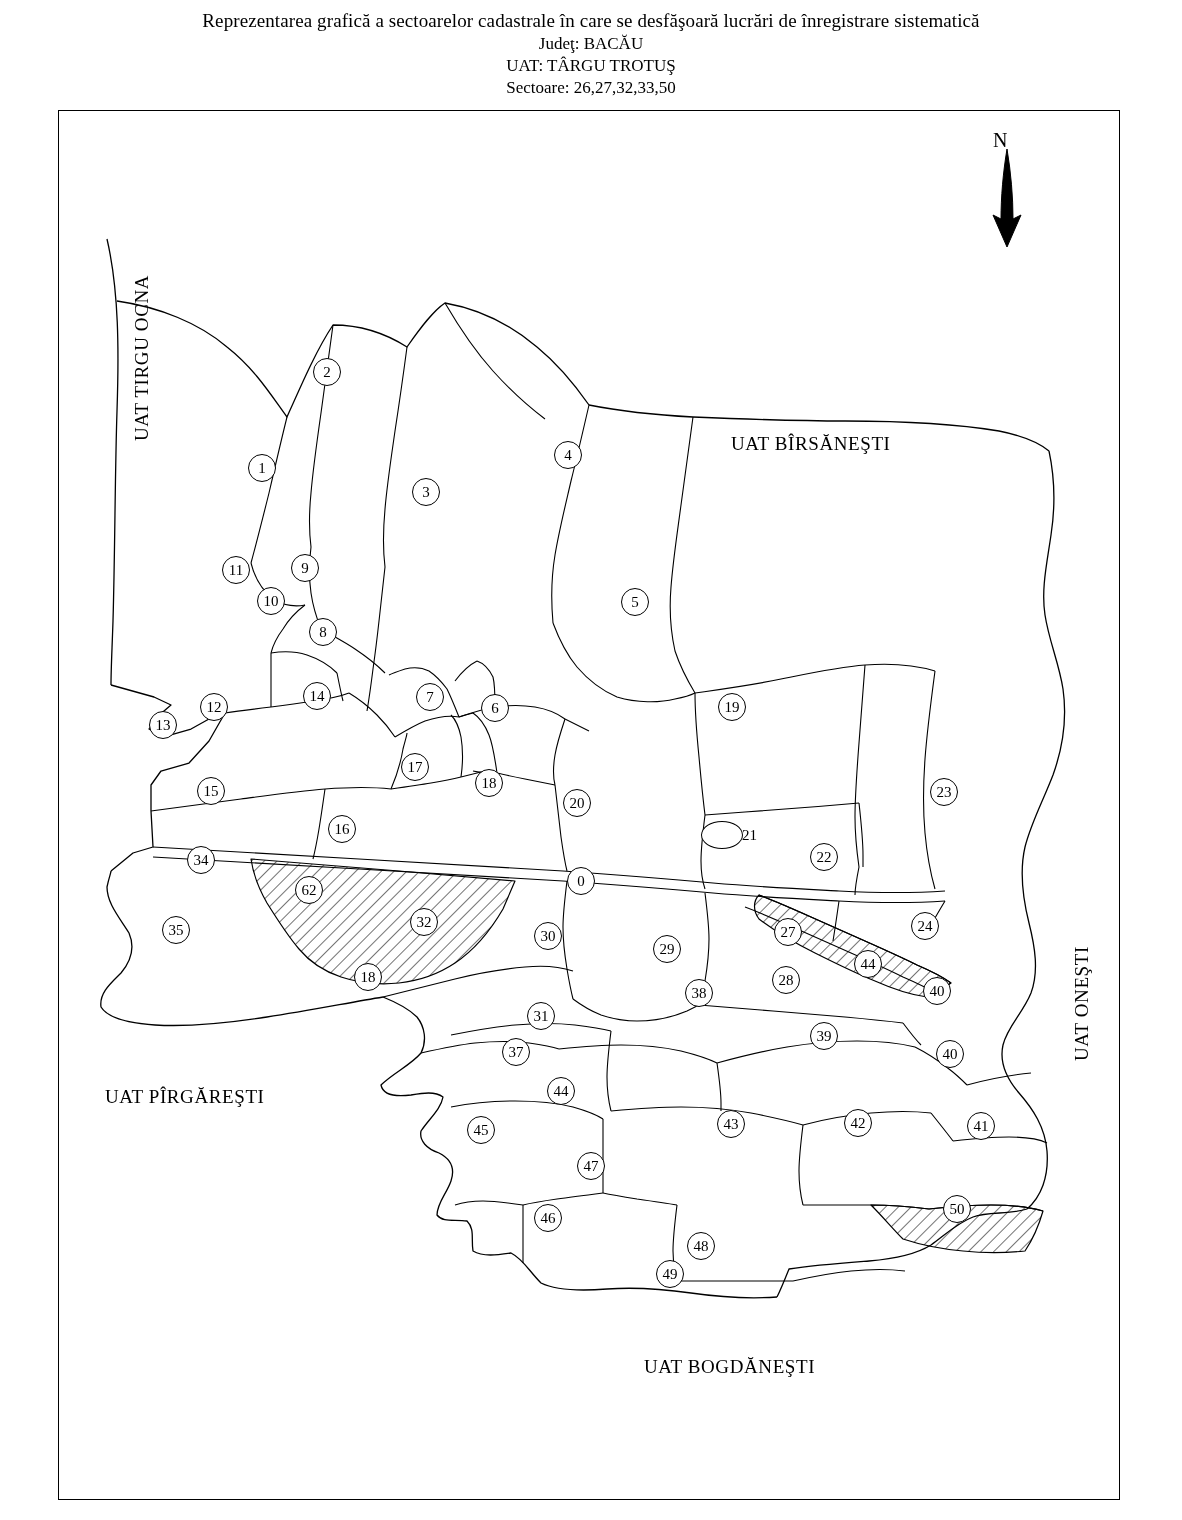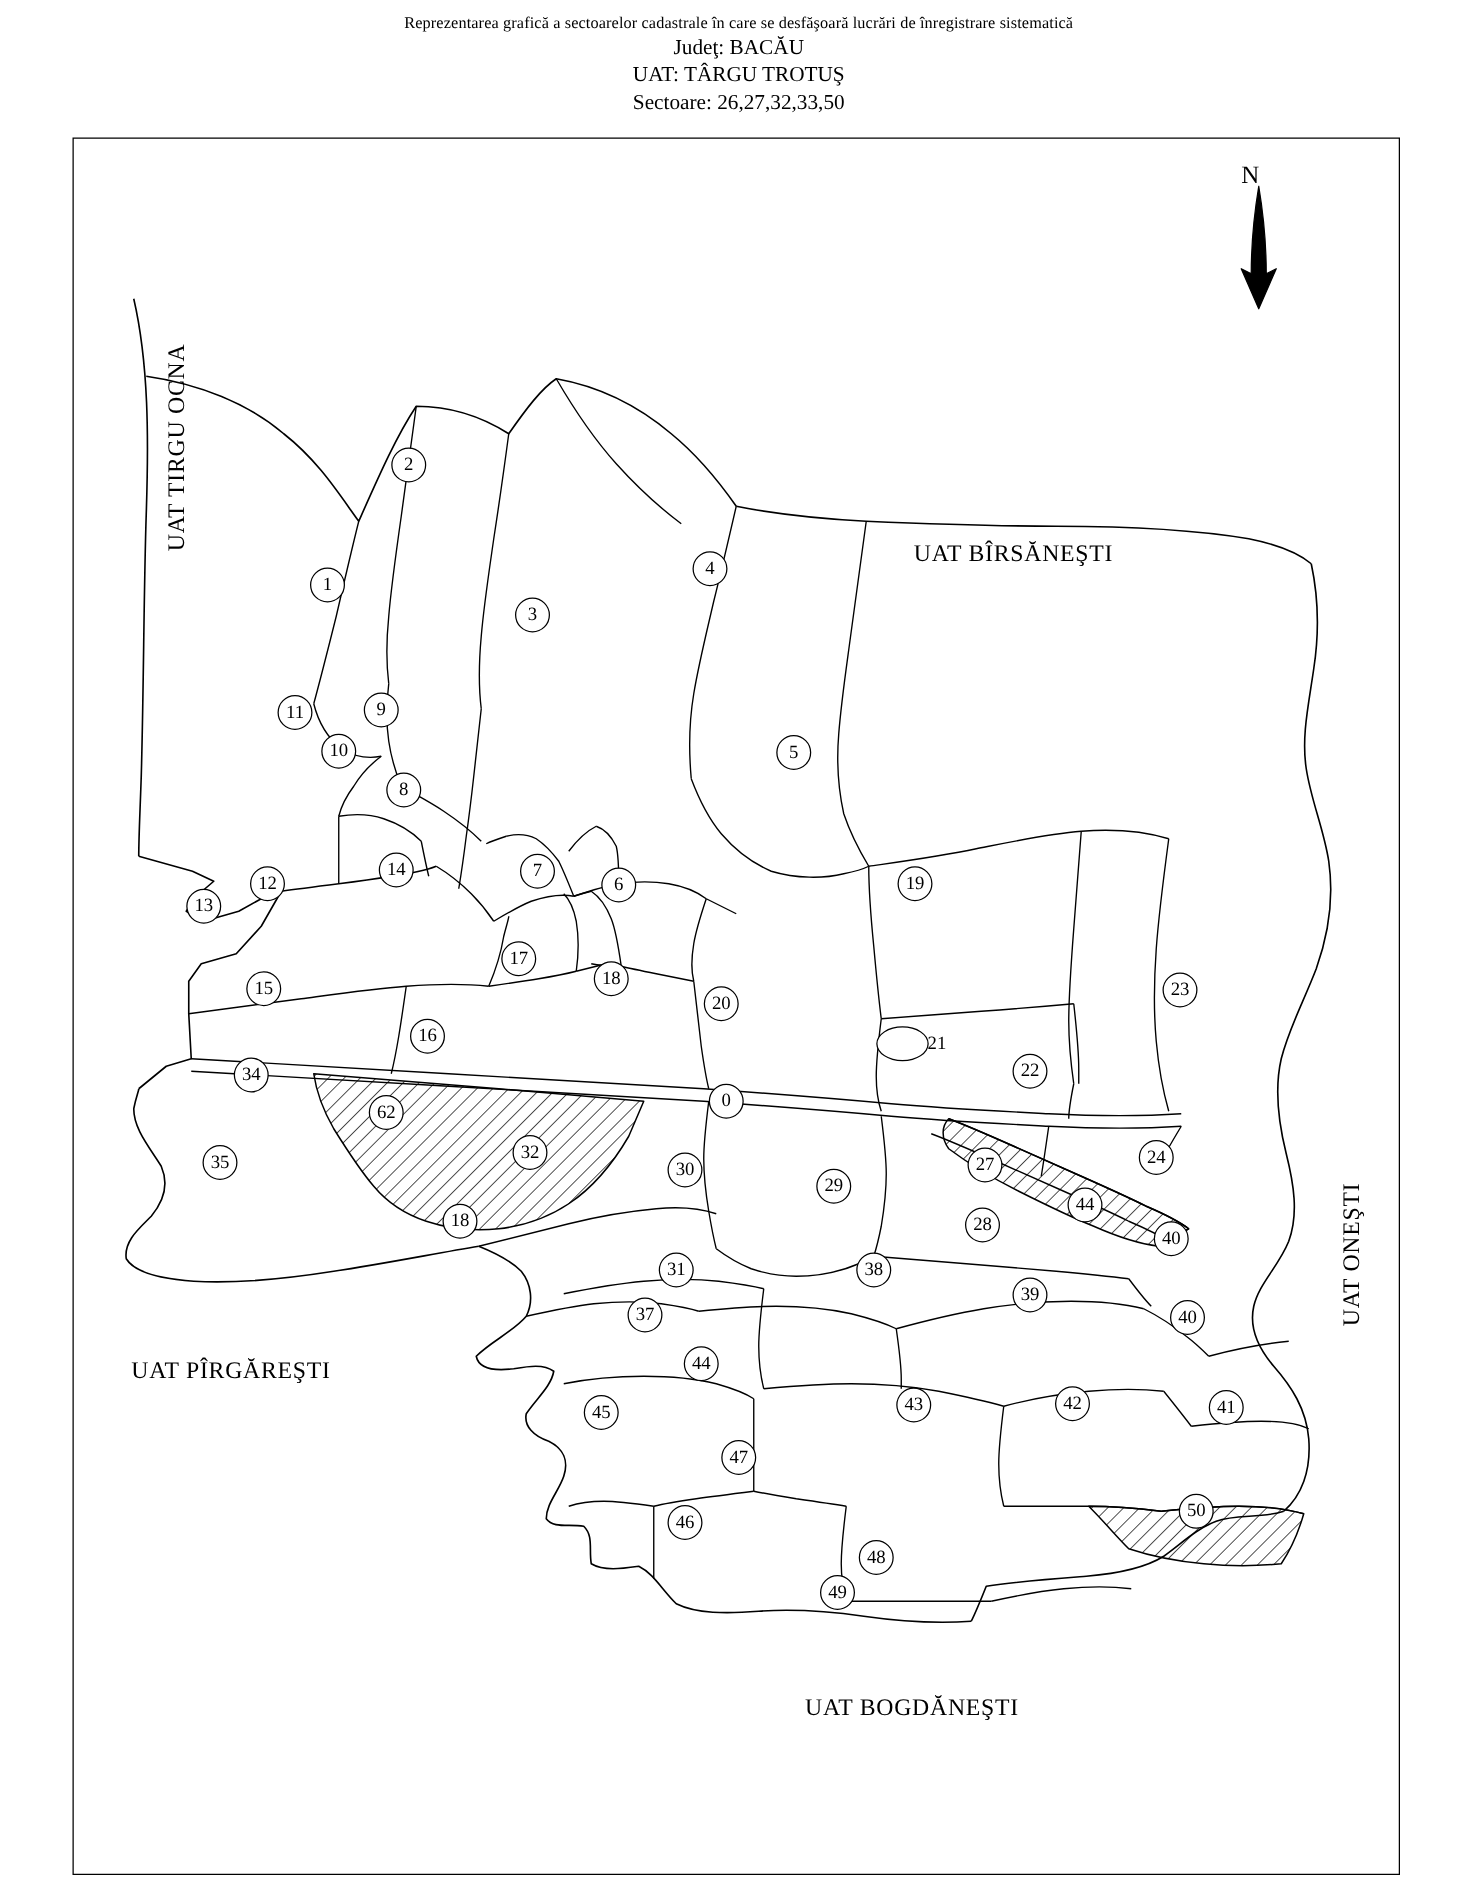--- a/index.html
+++ b/index.html
@@ -14,21 +14,21 @@
     color: #000000;
     position: relative;
     overflow: hidden;
   }
   .title-block {
     width: 1182px;
     text-align: center;
     padding-top: 10px;
   }
   .title-line-1 {
-    font-size: 13px;
+    font-size: 19px;
     letter-spacing: 0.1px;
   }
   .title-line-2,
   .title-line-3,
   .title-line-4 {
     font-size: 17px;
     margin-top: 2px;
   }
   .map-frame {
     position: absolute;
@@ -360,21 +360,21 @@
   <div class="sector-label" style="left:727px; top:869px;">28</div>
   <div class="sector-label" style="left:608px; top:838px;">29</div>
   <div class="sector-label" style="left:489px; top:825px;">30</div>
   <div class="sector-label" style="left:482px; top:905px;">31</div>
   <div class="sector-label" style="left:365px; top:811px;">32</div>
   <div class="sector-label" style="left:250px; top:779px;">62</div>
   <div class="sector-label" style="left:142px; top:749px;">34</div>
   <div class="sector-label" style="left:117px; top:819px;">35</div>
   <div class="sector-label" style="left:309px; top:866px;">18</div>
   <div class="sector-label" style="left:457px; top:941px;">37</div>
-  <div class="sector-label" style="left:640px; top:905px;">38</div>
+  <div class="sector-label" style="left:640px; top:882px;">38</div>
   <div class="sector-label" style="left:765px; top:925px;">39</div>
   <div class="sector-label" style="left:891px; top:943px;">40</div>
   <div class="sector-label" style="left:922px; top:1015px;">41</div>
   <div class="sector-label" style="left:799px; top:1012px;">42</div>
   <div class="sector-label" style="left:672px; top:1013px;">43</div>
   <div class="sector-label" style="left:502px; top:980px;">44</div>
   <div class="sector-label" style="left:422px; top:1019px;">45</div>
   <div class="sector-label" style="left:489px; top:1107px;">46</div>
   <div class="sector-label" style="left:532px; top:1055px;">47</div>
   <div class="sector-label" style="left:642px; top:1093px;margin-top:28px;">48</div>

